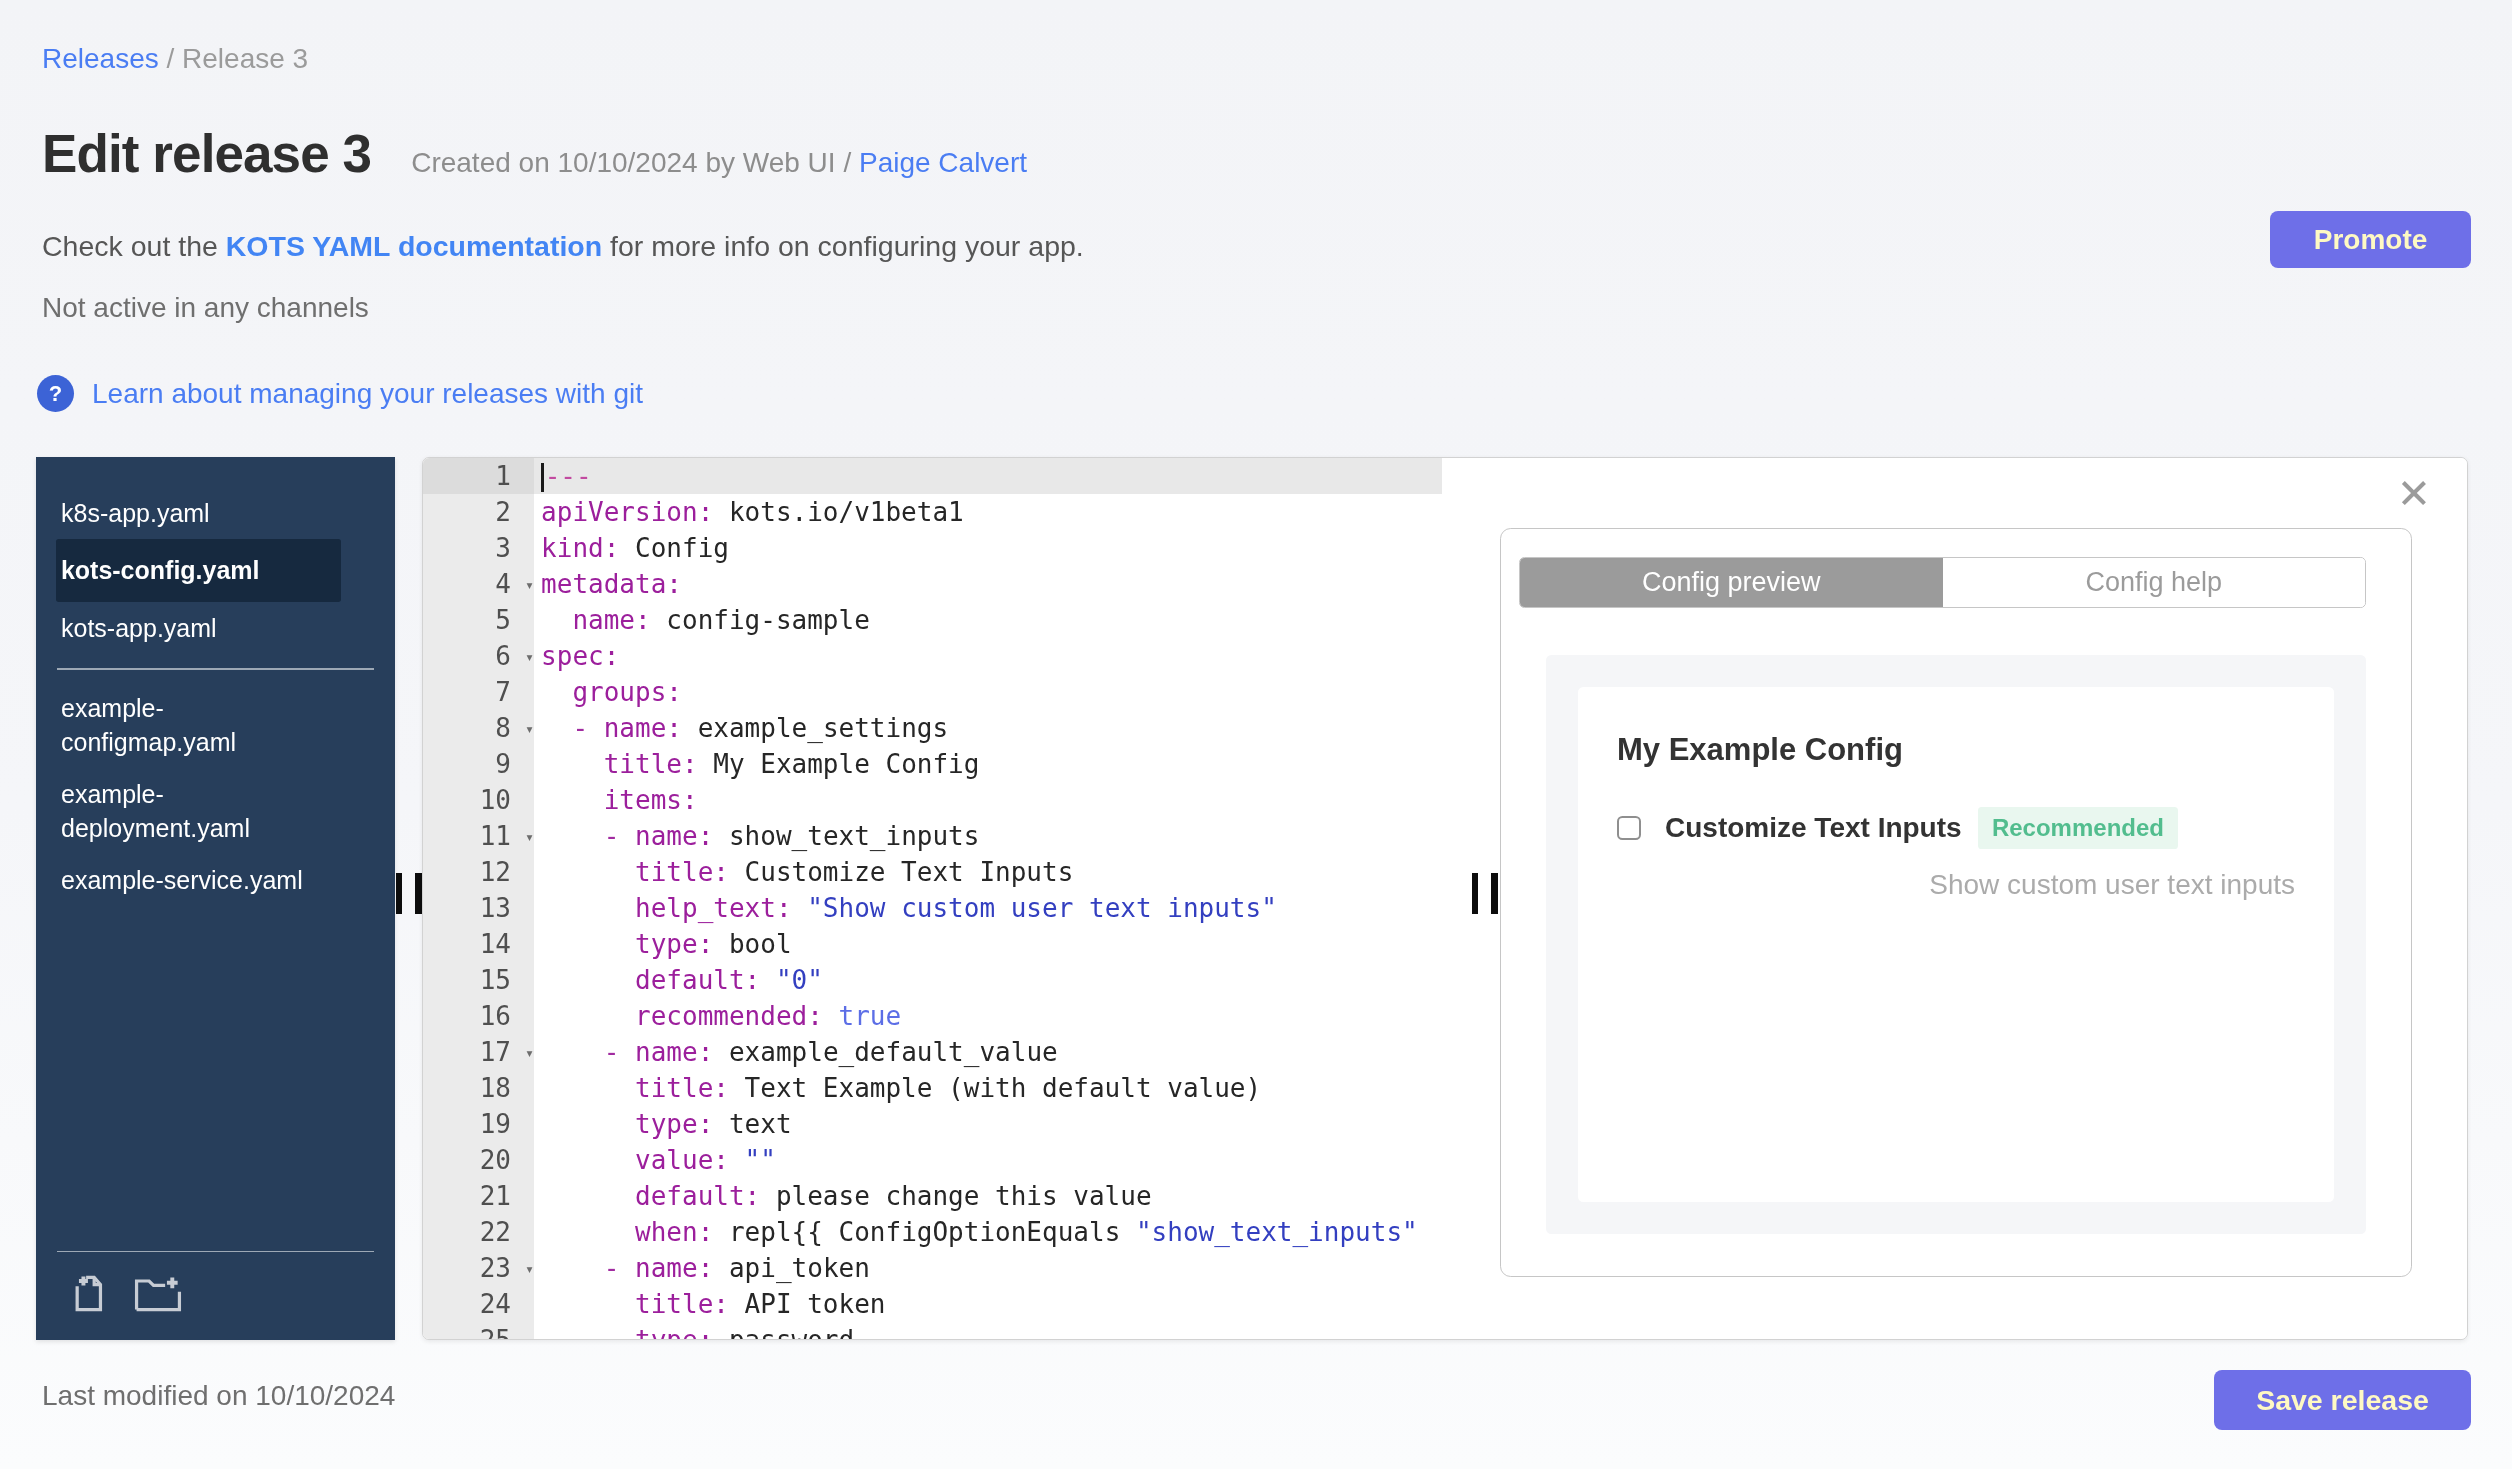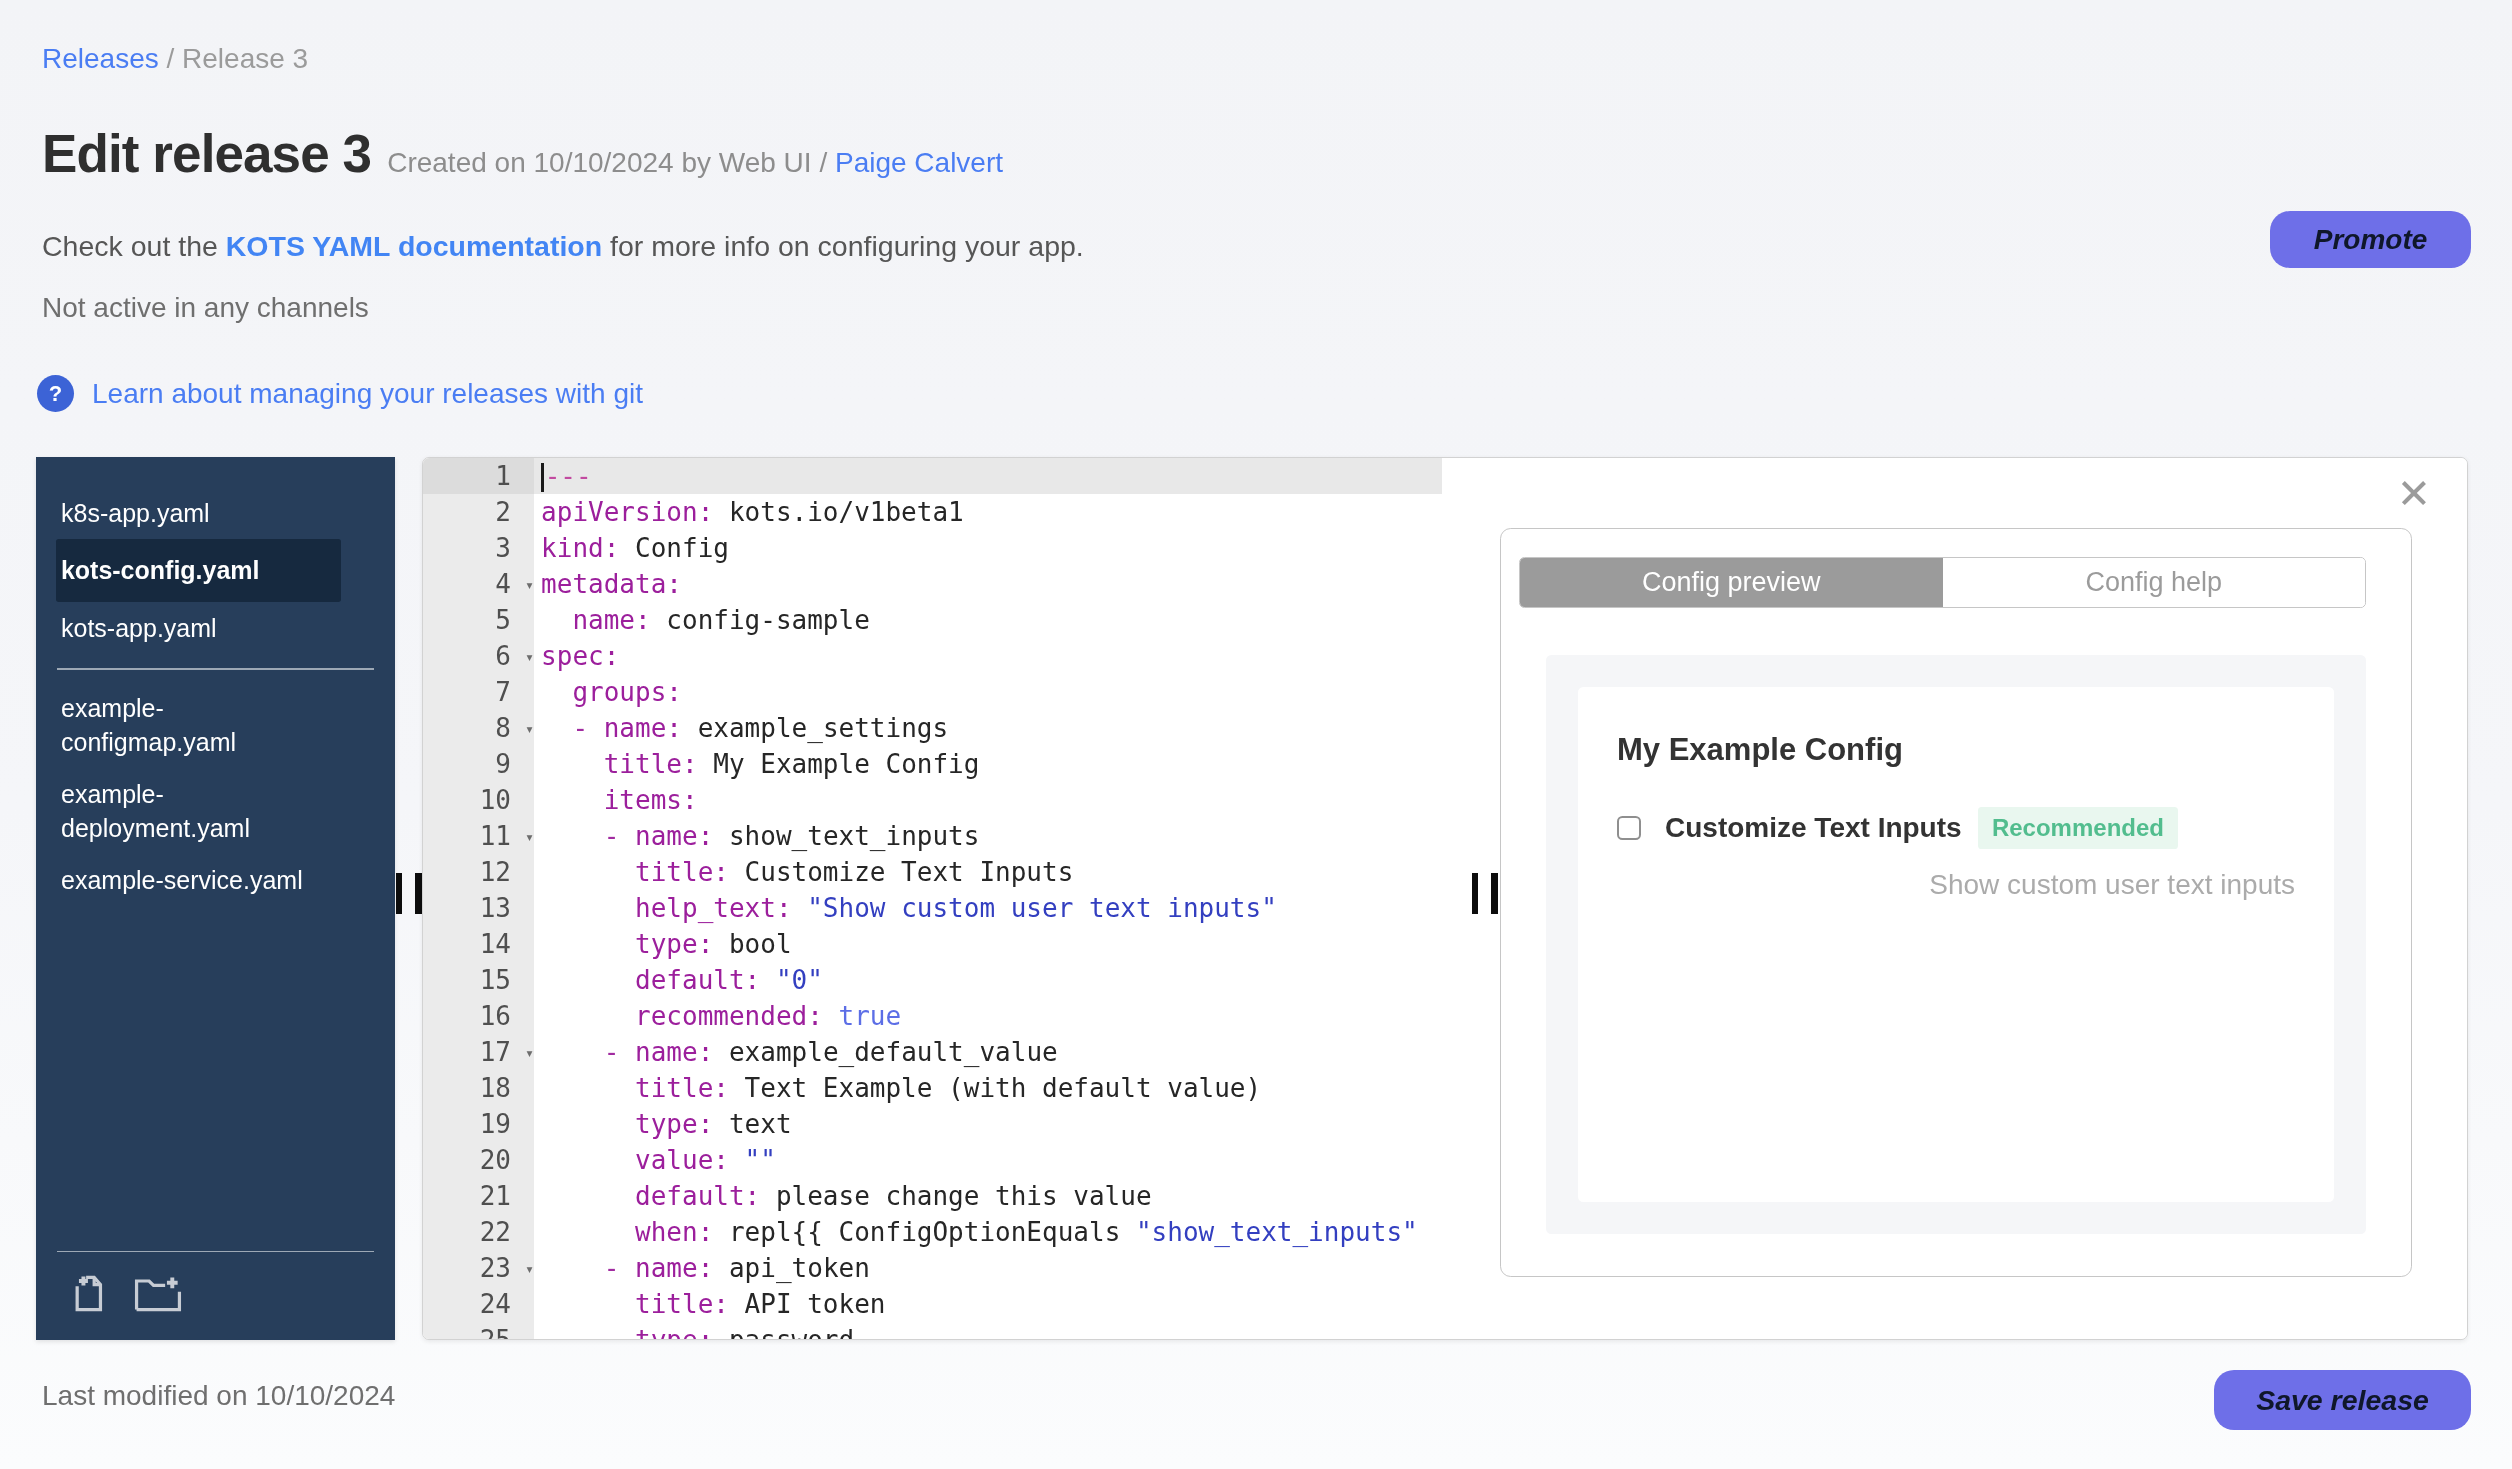--- a/index.html
+++ b/index.html
@@ -4,34 +4,34 @@
 <style>
   * { margin:0; padding:0; box-sizing:border-box; }
   html,body { width:2512px; height:1469px; overflow:hidden; }
   body { font-family:"Liberation Sans", sans-serif; }
   .app { position:relative; width:2512px; height:1469px;
          background:linear-gradient(180deg,#f3f4f7 0%,#f5f6f9 55%,#fbfcfd 100%); }
 
   
   .breadcrumb { position:absolute; left:42px; top:43px; font-size:28px; color:#9b9b9b; }
   .breadcrumb .bc-link { color:#4a7df3; cursor:pointer; }
-  .title-row { position:absolute; left:42px; top:123px; display:flex; align-items:baseline; gap:16px; }
+  .title-row { position:absolute; left:42px; top:123px; display:flex; align-items:baseline; gap:40px; }
   .page-title { font-size:53px; font-weight:bold; color:#2f2f2f; letter-spacing:-0.9px; }
   .subtitle { font-size:28px; color:#8d8d8d; }
   .subtitle .author-link { color:#4a7df3; cursor:pointer; }
   .docs-line { position:absolute; left:42px; top:230px; font-size:28.5px; color:#565656; }
   .docs-line .doc-link { color:#4285f4; font-weight:600; cursor:pointer; }
   .status-line { position:absolute; left:42px; top:292px; font-size:28px; color:#6f6f6f; }
   .git-row { position:absolute; left:37px; top:375px; display:flex; align-items:center; gap:18px; }
   .q-icon { width:37px; height:37px; border-radius:50%; background:#3c63d6; color:#fff;
             font-size:22px; font-weight:bold; display:flex; align-items:center; justify-content:center; }
   .git-link { font-size:28px; color:#4a7df3; cursor:pointer; }
 
-  .btn { border:none; border-radius:20px; background:#6e6fe8; color:#0f172a; font-weight:bold;
-         font-family:"Liberation Sans", sans-serif; cursor:pointer;font-style:italic; }
+  .btn { border:none; border-radius:8px; background:#6e6fe8; color:#fef9c3; font-weight:bold;
+         font-family:"Liberation Sans", sans-serif; cursor:pointer; }
   .promote-btn { position:absolute; right:41px; top:211px; width:201px; height:57px; font-size:28px; }
   .save-btn { position:absolute; right:41px; top:1370px; width:257px; height:60px; font-size:28.5px; }
 
   
   .workbench { position:absolute; left:36px; top:457px; width:2432px; height:883px; }
 
   .sidebar { position:absolute; left:0; top:0; width:359px; height:883px; background:#273e5b;
              border-radius:0; box-shadow:0 1.8px 4.5px rgba(0,0,0,.10); padding-top:30px; color:#fff; }
   .file-item { font-size:25px; line-height:34px; padding:9px 0 9px 25px; max-width:285px; cursor:pointer; }
   .file-item.selected { background:#16293f; font-weight:bold; margin:0 19.6px; padding:14.3px 5.3px 14.3px 5.3px; border-radius:2.7px; }

